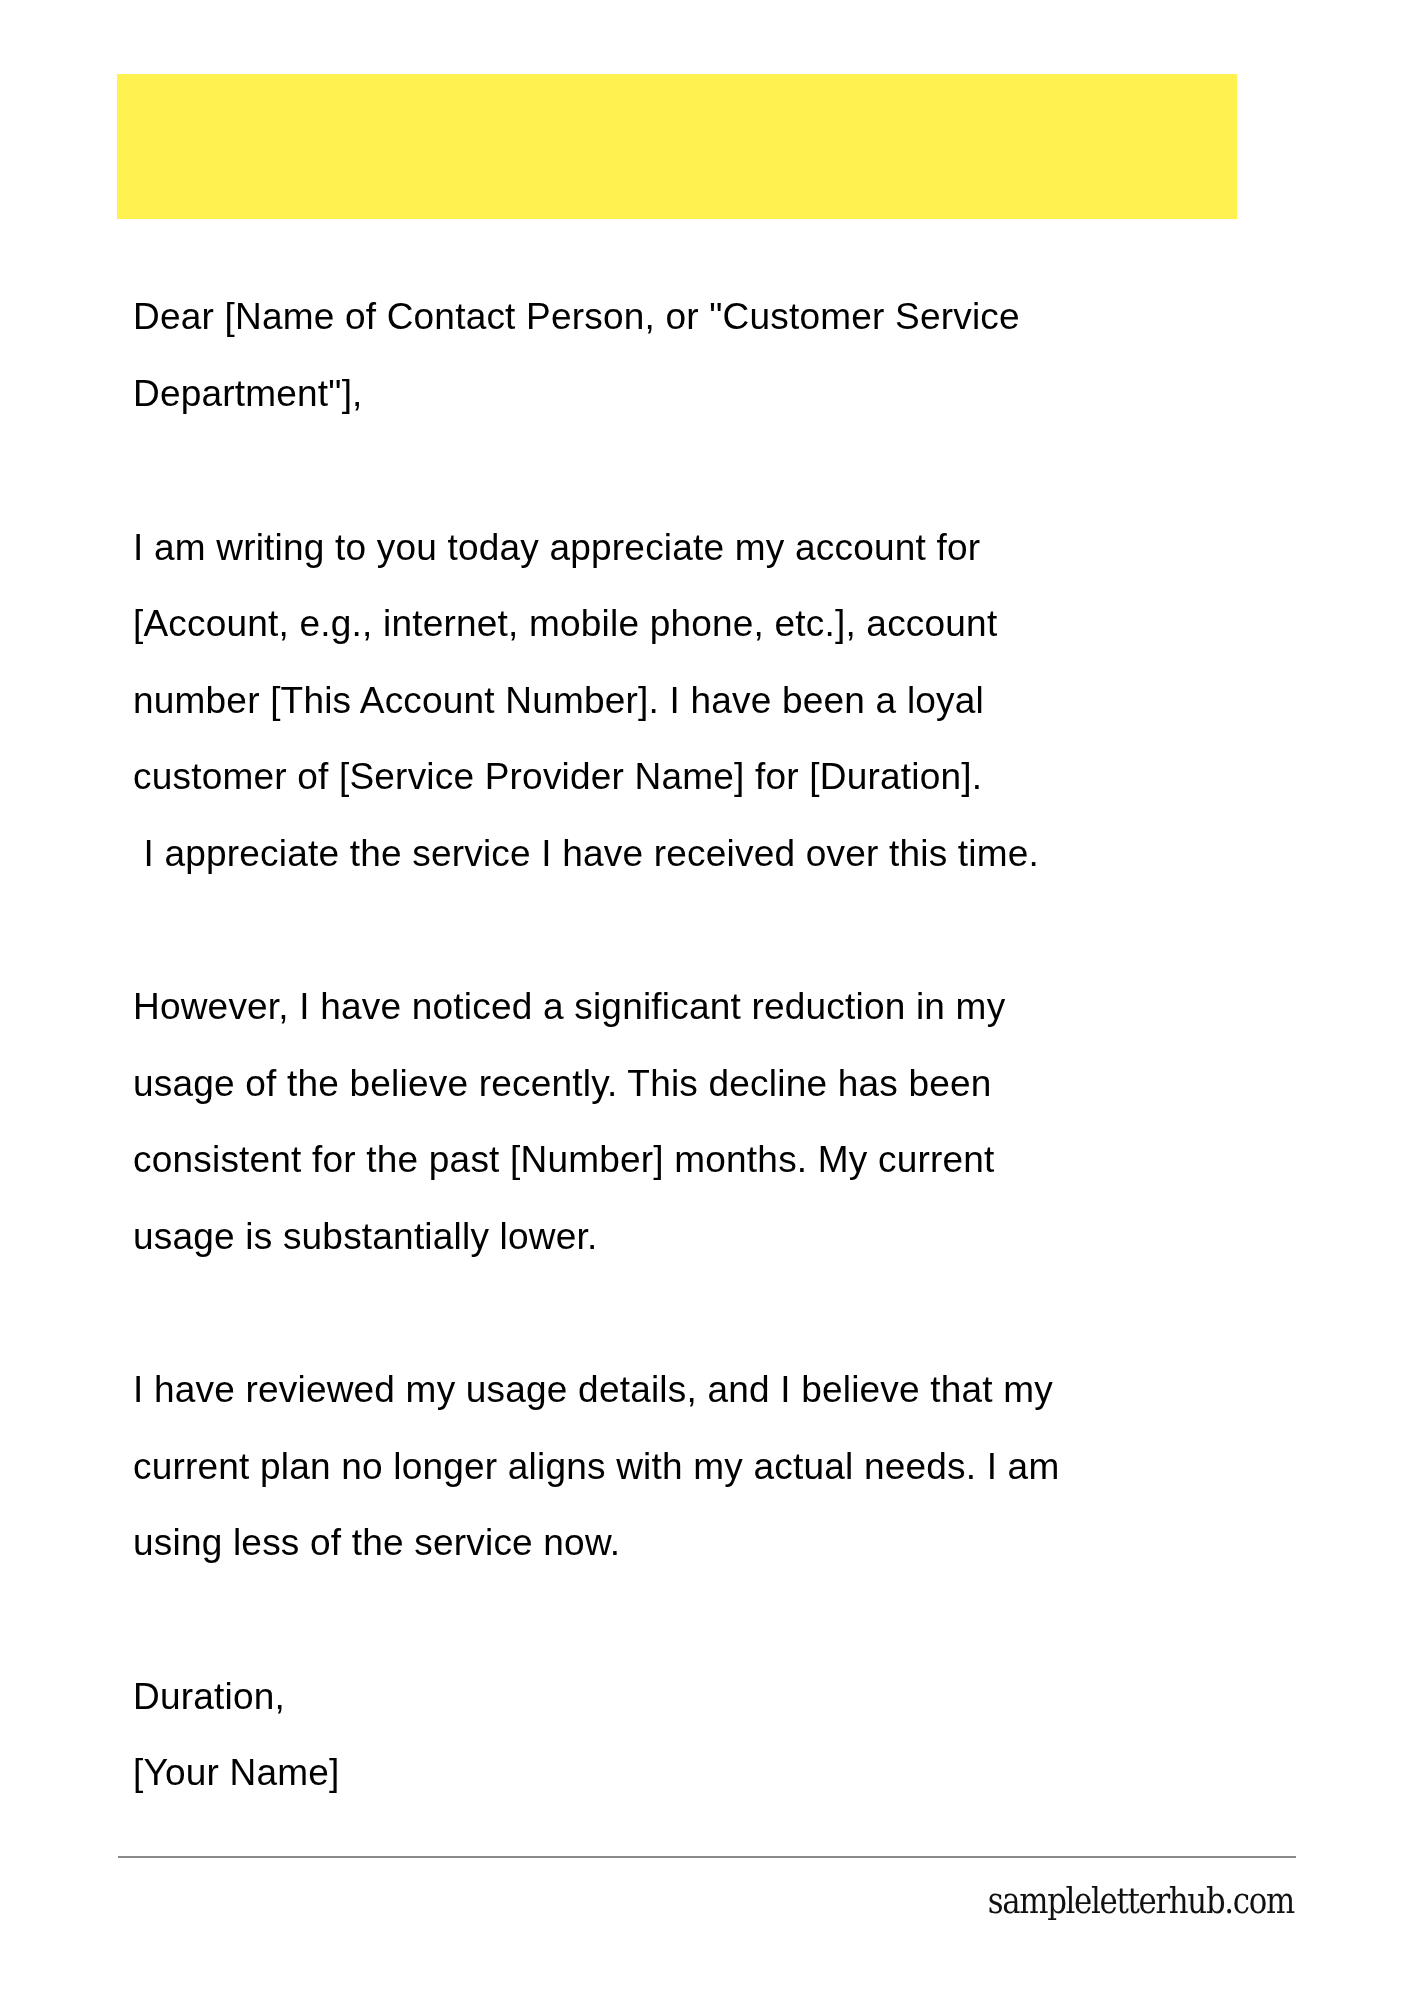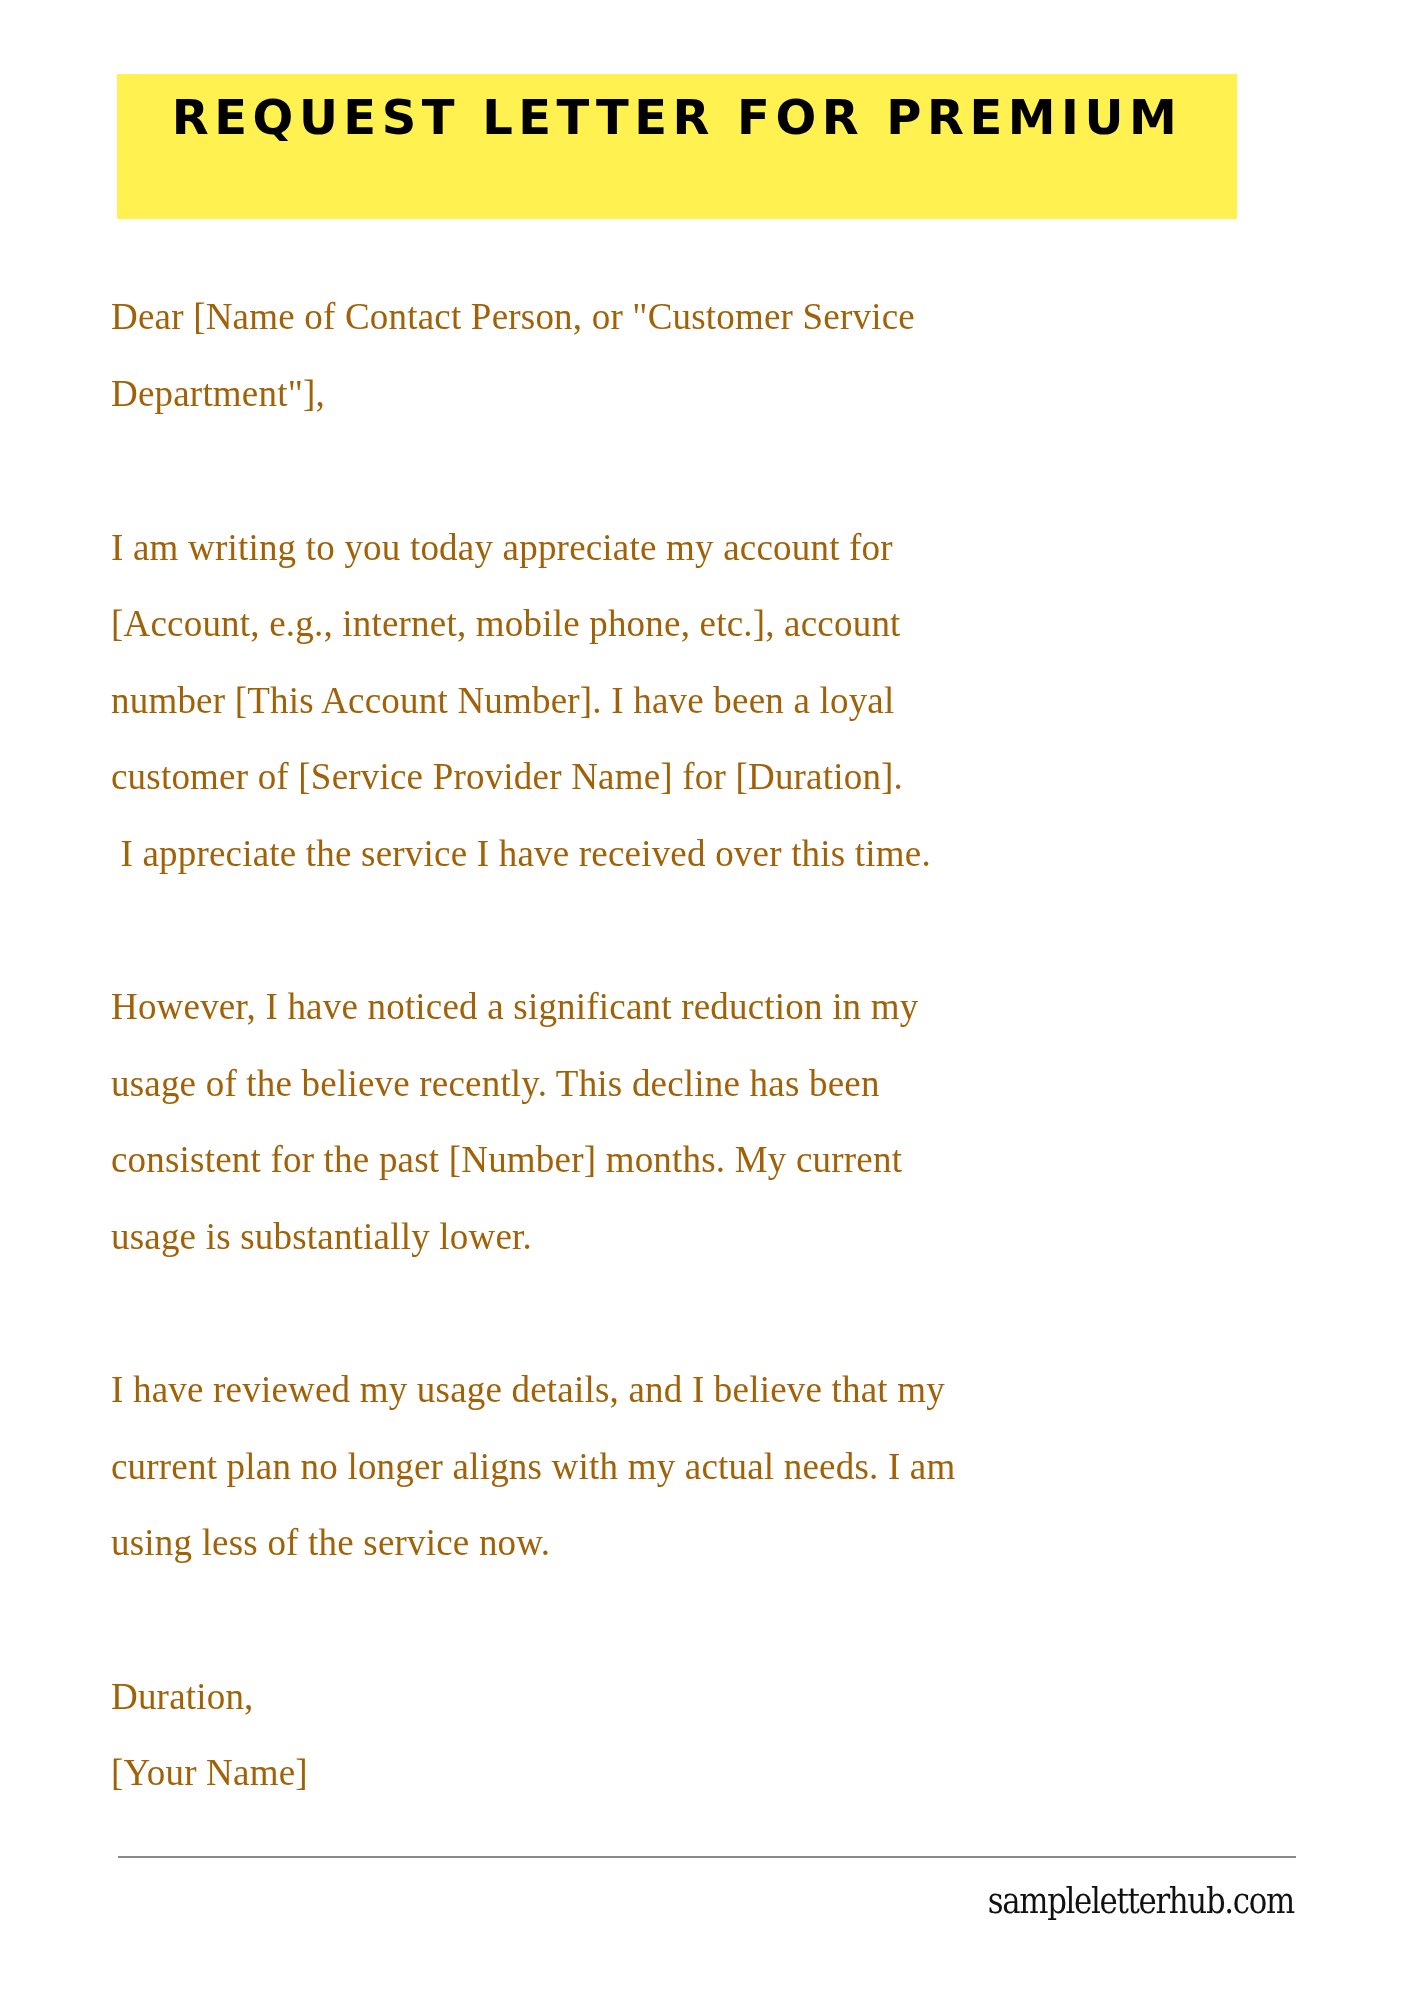--- a/index.html
+++ b/index.html
@@ -33,26 +33,26 @@
     letter-spacing: 5.5px;
     line-height: 1;
     color: #000000;
     white-space: nowrap;
   }
   .title-line.l1 { top: 19px; }
   .title-line.l2 { top: 95px; }
 
   .body-line {
     position: absolute;
-    left: 111px;
-    font-family: Liberation Serif, serif;
+    left: 133px;
+    font-family: Liberation Sans, sans-serif;
     font-size: 37px;
     line-height: 1;
     white-space: pre;
-    color: #a16207;
+    color: #000000;
     letter-spacing: 0.2px;
   }
 
   .divider {
     position: absolute;
     left: 118px;
     top: 1856px;
     width: 1178px;
     height: 2px;
     background: #8a8a8a;
@@ -68,21 +68,20 @@
     letter-spacing: -1.5px;
     transform: scaleX(0.88);
     transform-origin: right center;
     white-space: nowrap;
   }
 </style>
 </head>
 <body>
 
 <div class="title-box">
-  <div class="title-line l1">REQUEST LETTER FOR PREMIUM</div>
 </div>
 
 <div>
 
   <div class="body-line" style="top:298px">Dear [Name of Contact Person, or "Customer Service</div>
   <div class="body-line" style="top:375px">Department"],</div>
 
   <div class="body-line" style="top:529px">I am writing to you today appreciate my account for</div>
   <div class="body-line" style="top:605px">[Account, e.g., internet, mobile phone, etc.], account</div>
   <div class="body-line" style="top:682px">number [This Account Number]. I have been a loyal</div>

